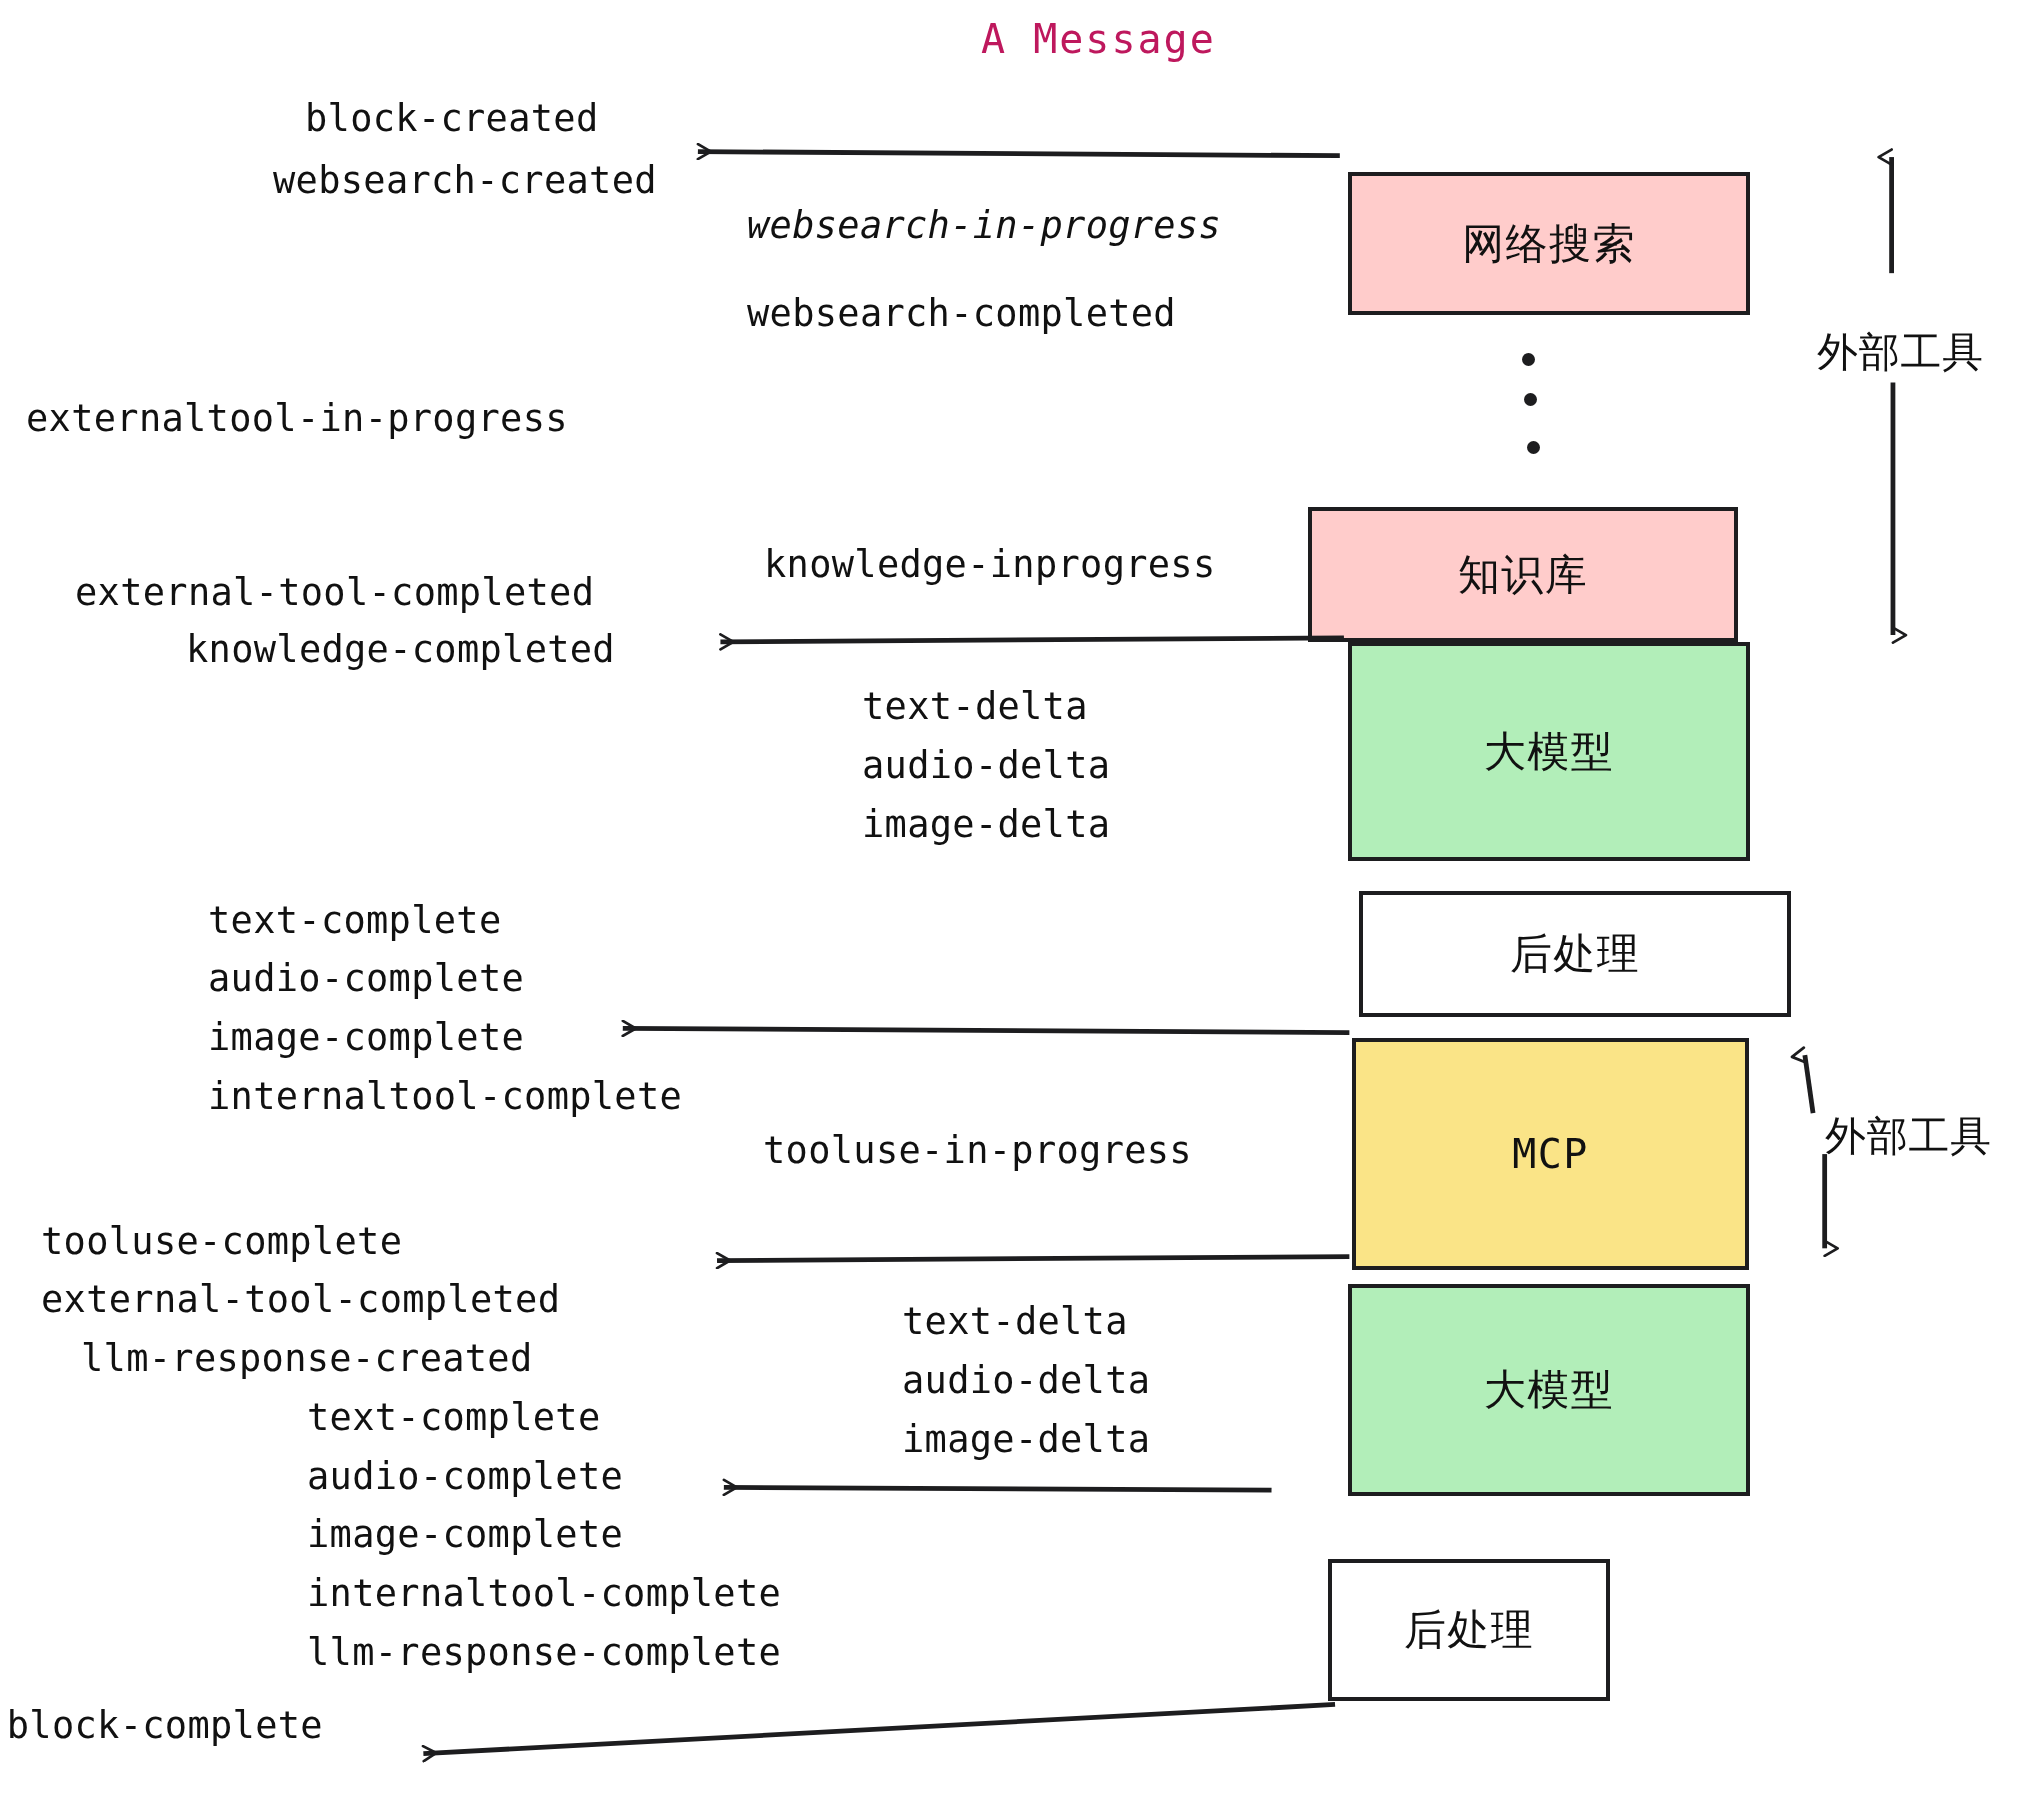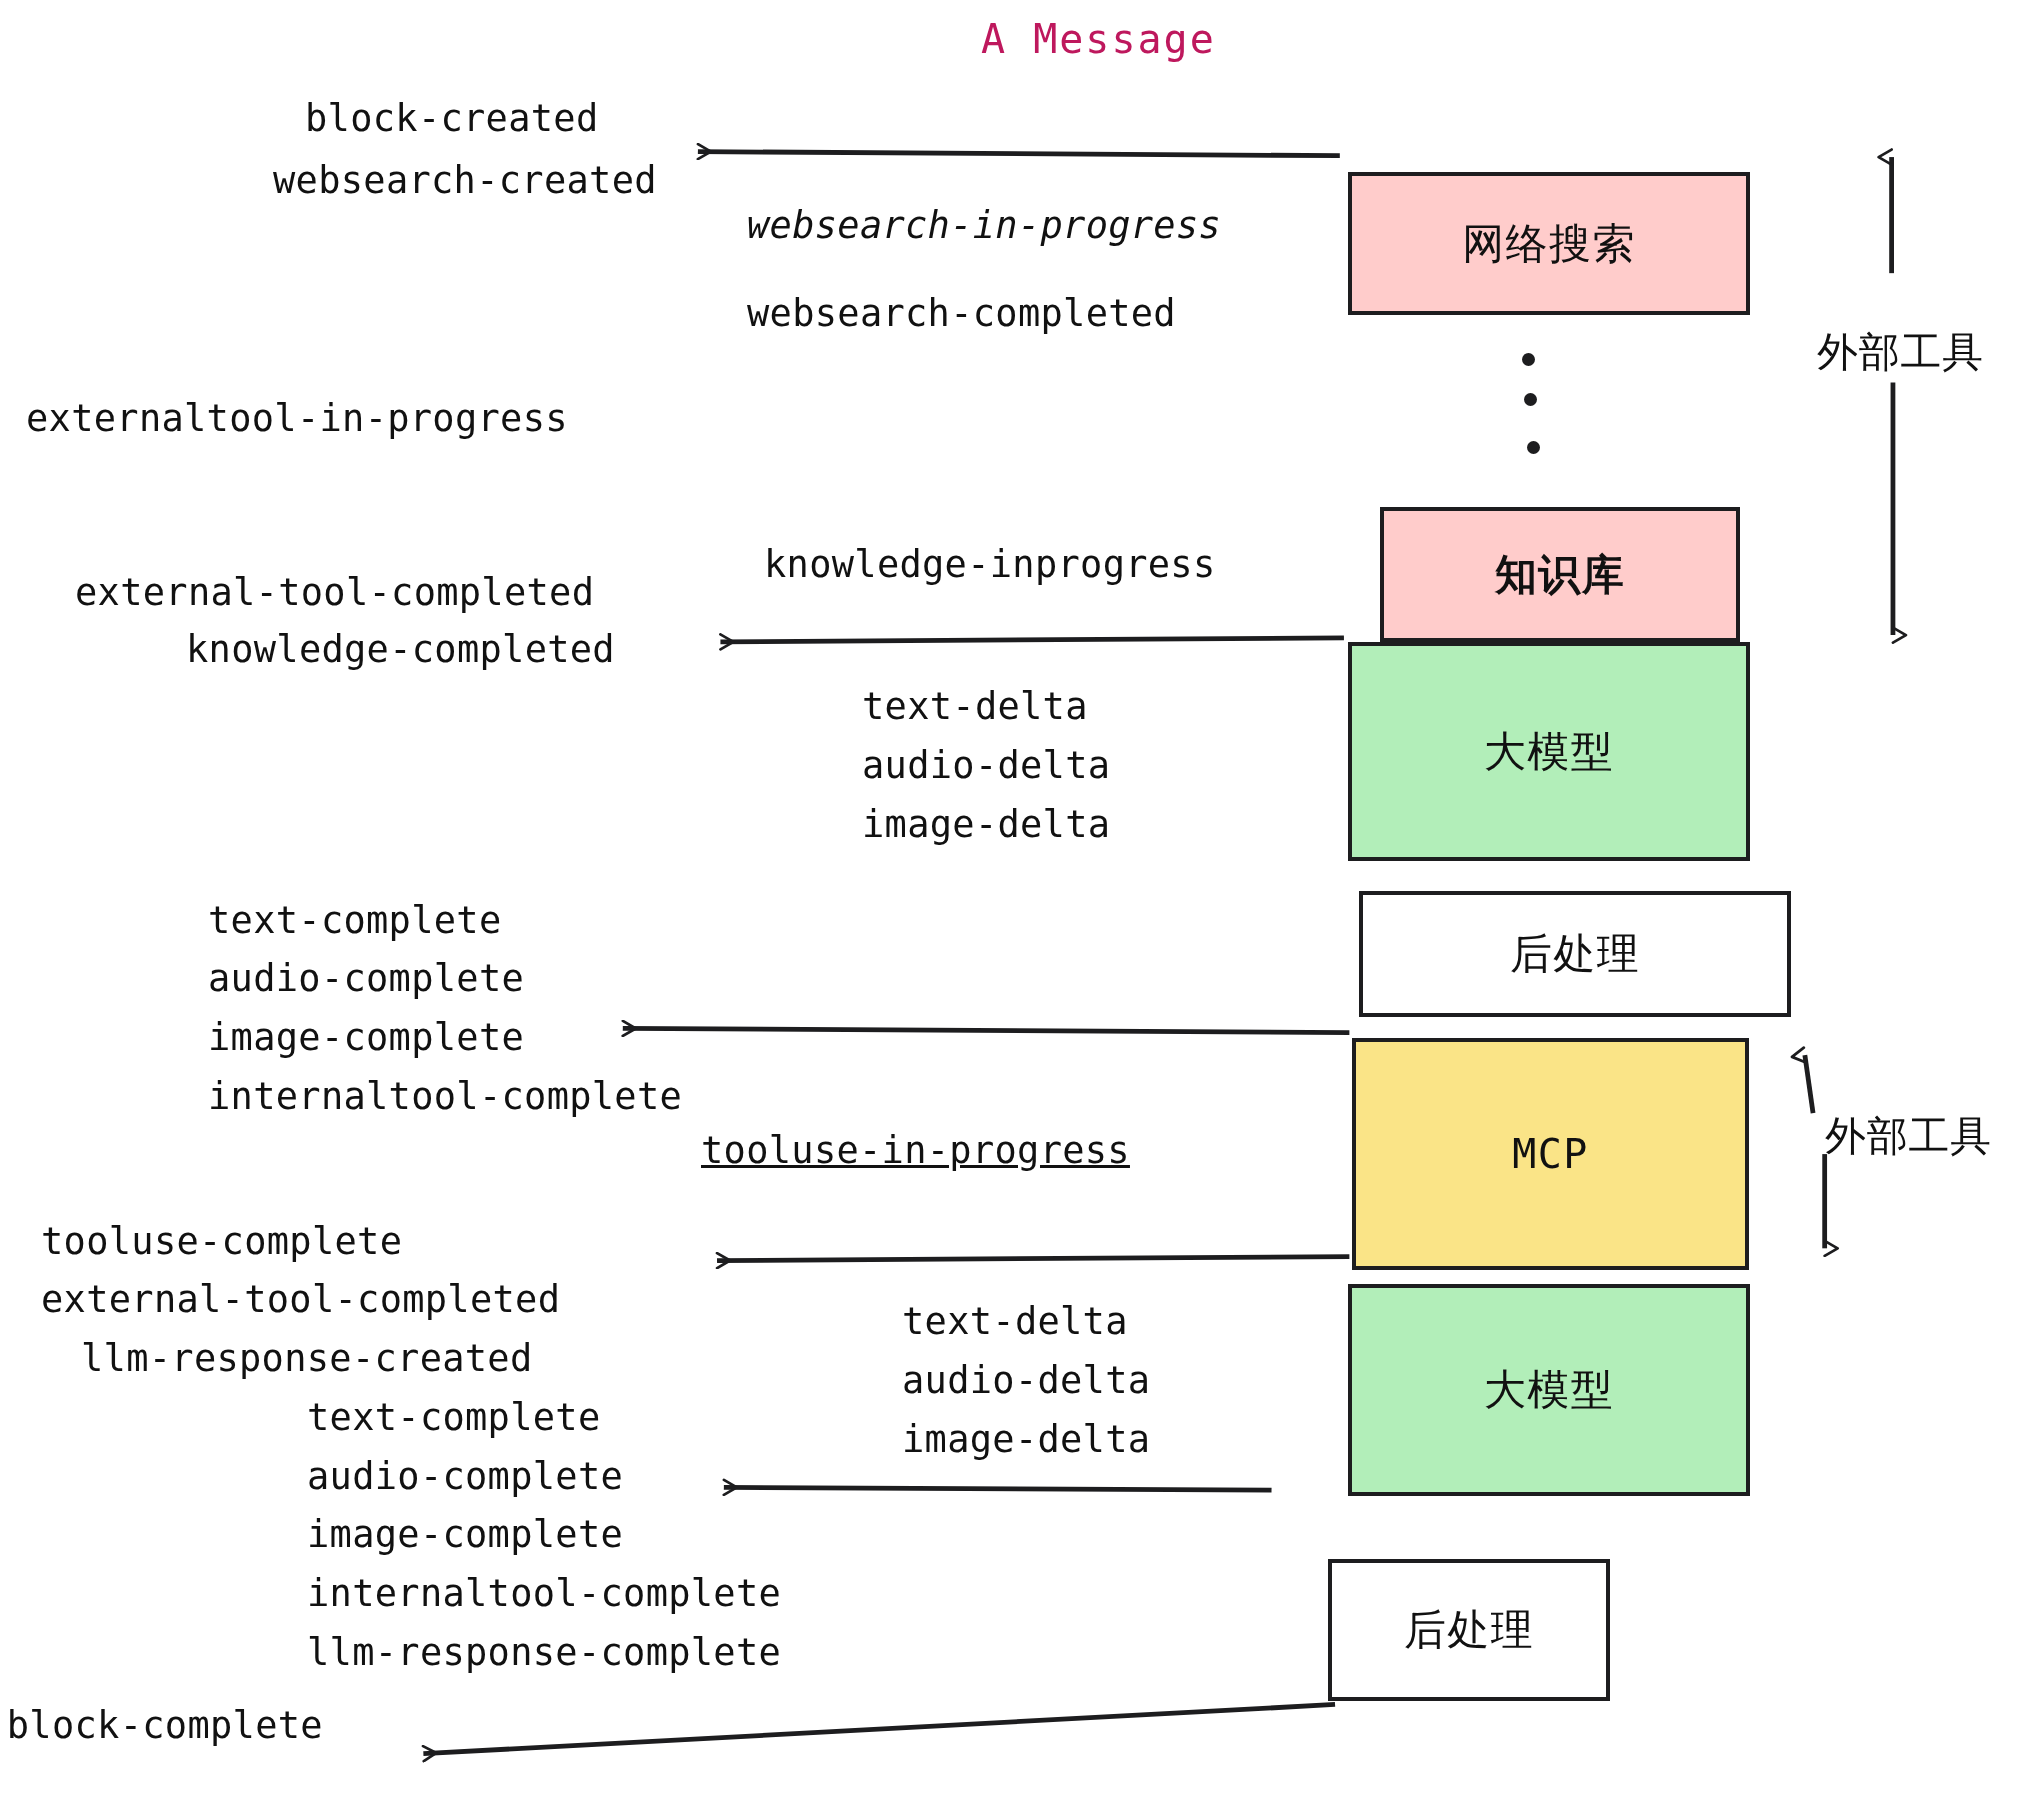--- a/index.html
+++ b/index.html
@@ -92,21 +92,21 @@
   <div class="evt" style="left:186px;  top:631px;">knowledge-completed</div>
 
   <div class="evt" style="left:862px; top:688px;">text-delta</div>
   <div class="evt" style="left:862px; top:747px;">audio-delta</div>
   <div class="evt" style="left:862px; top:806px;">image-delta</div>
 
   <div class="evt" style="left:208px;  top:902px;">text-complete</div>
   <div class="evt" style="left:208px;  top:960px;">audio-complete</div>
   <div class="evt" style="left:208px;  top:1019px;">image-complete</div>
   <div class="evt" style="left:208px;  top:1078px;">internaltool-complete</div>
-  <div class="evt" style="left:701px; top:1132px;text-decoration:underline;">tooluse-in-progress</div>
+  <div class="evt" style="left:763px; top:1132px;">tooluse-in-progress</div>
 
   <div class="evt" style="left:41px;   top:1223px;">tooluse-complete</div>
   <div class="evt" style="left:41px;   top:1281px;">external-tool-completed</div>
   <div class="evt" style="left:41px;   top:1340px;margin-left:40px;">llm-response-created</div>
 
   <div class="evt" style="left:902px; top:1303px;">text-delta</div>
   <div class="evt" style="left:902px; top:1362px;">audio-delta</div>
   <div class="evt" style="left:902px; top:1421px;">image-delta</div>
 
   <div class="evt" style="left:307px;  top:1399px;">text-complete</div>
@@ -114,21 +114,21 @@
   <div class="evt" style="left:307px;  top:1516px;">image-complete</div>
   <div class="evt" style="left:307px;  top:1575px;">internaltool-complete</div>
   <div class="evt" style="left:307px;  top:1634px;">llm-response-complete</div>
 
   <div class="evt" style="left:6.8px;   top:1707px;">block-complete</div>
 
   <div class="node" style="left:1348px; top:172px;  width:402px; height:143px; background:#ffcccb;">
     <span>网络搜索</span>
   </div>
 
-  <div class="node" style="left:1380px; top:507px;  width:360px; height:135px; background:#ffcccb;font-weight:bold;">
+  <div class="node" style="left:1308px; top:507px;  width:430px; height:135px; background:#ffcccb;">
     <span>知识库</span>
   </div>
 
   <div class="node" style="left:1348px; top:642px;  width:402px; height:219px; background:#b2eeb9;">
     <span>大模型</span>
   </div>
 
   <div class="node" style="left:1359px; top:891px; width:432px; height:126px; background:#ffffff;">
     <span>后处理</span>
   </div>

